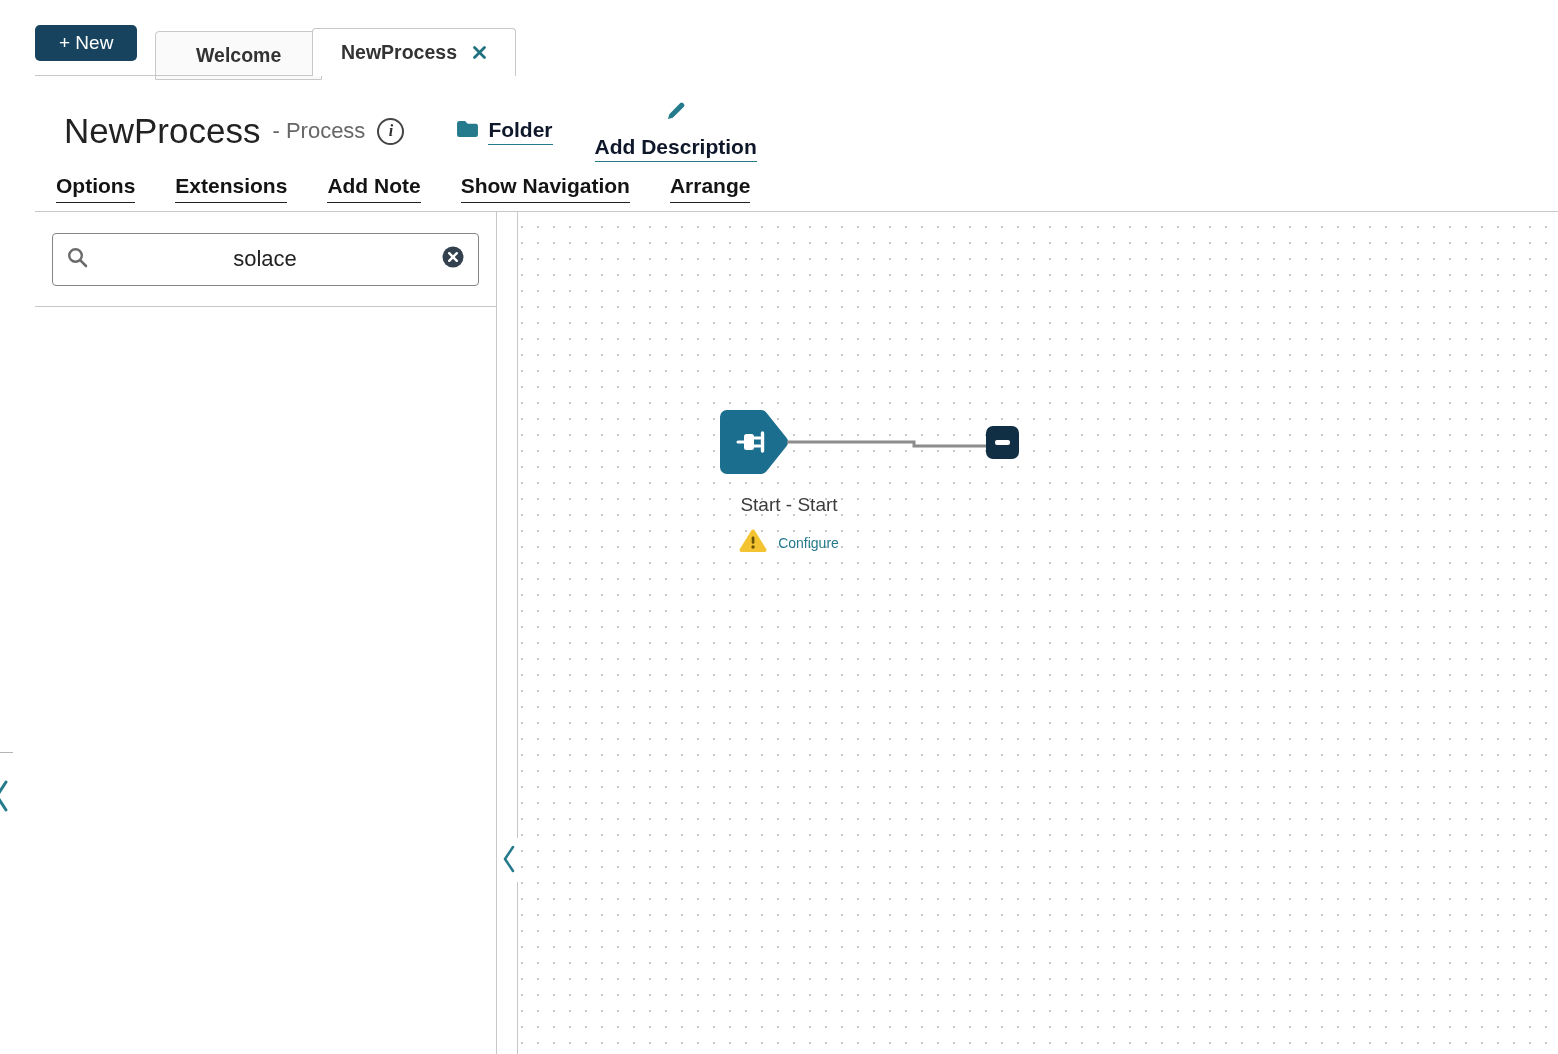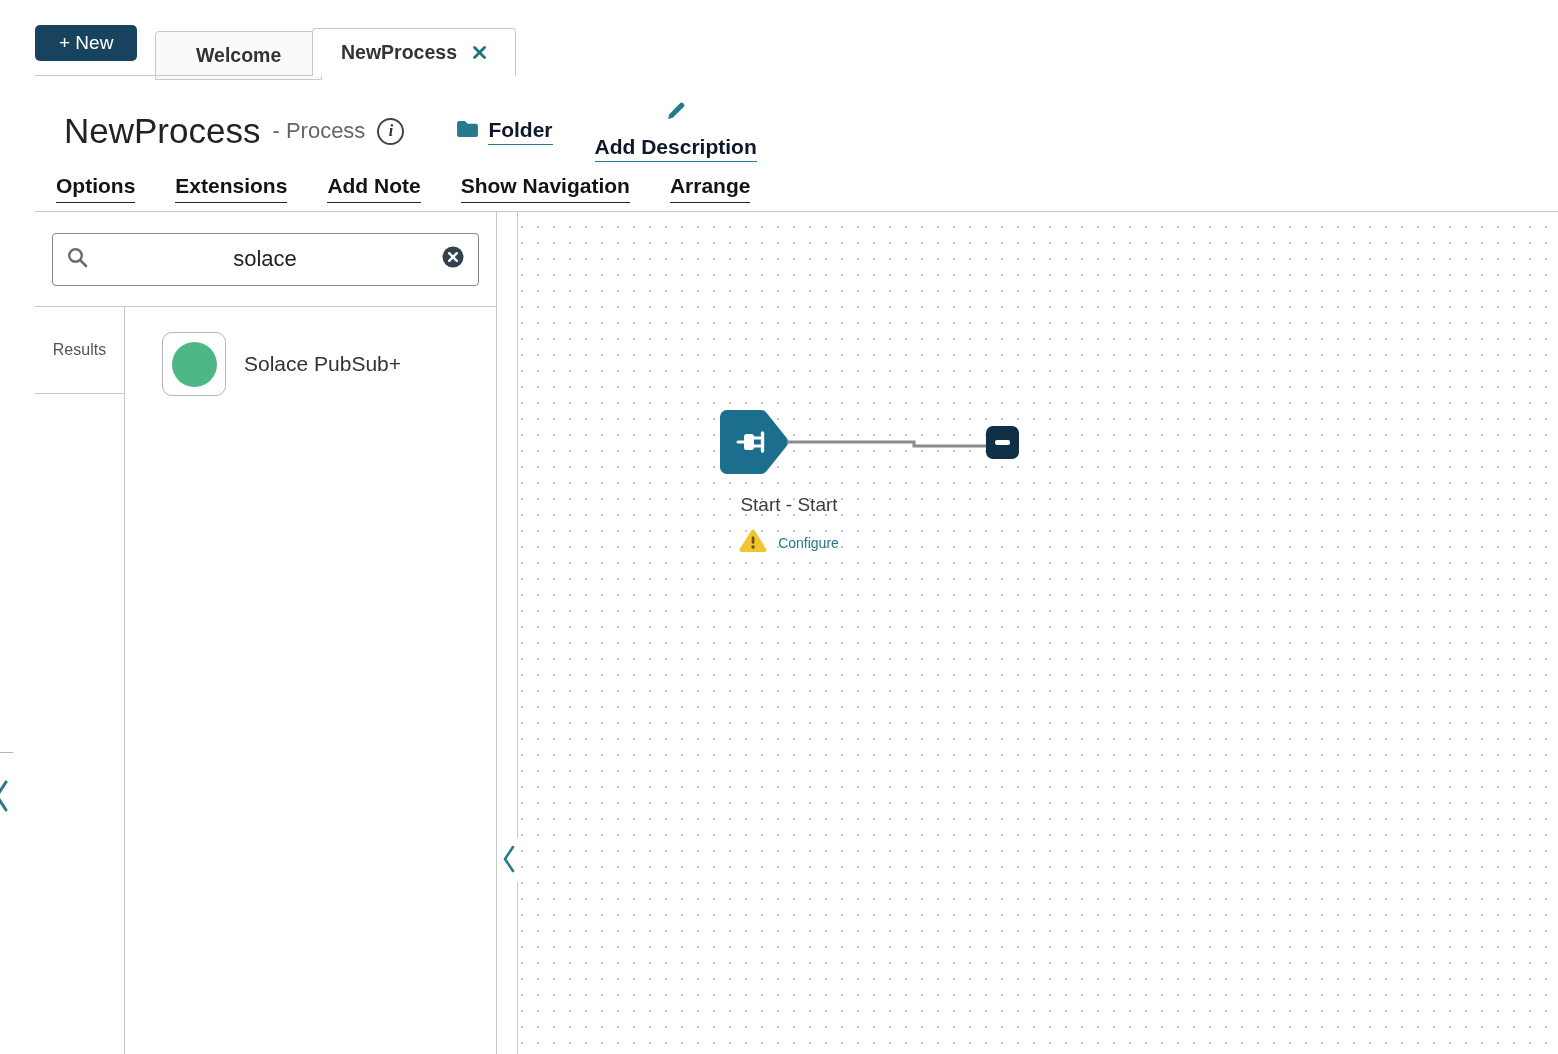--- a/index.html
+++ b/index.html
@@ -220,33 +220,20 @@
       <span class="search-value">solace</span>
       <span>
         <svg width="24" height="24" viewBox="0 0 24 24">
           <circle cx="12" cy="12" r="10.5" fill="#33414e"></circle>
           <line x1="8.2" y1="8.2" x2="15.8" y2="15.8" stroke="#fff" stroke-width="2.4" stroke-linecap="round"></line>
           <line x1="15.8" y1="8.2" x2="8.2" y2="15.8" stroke="#fff" stroke-width="2.4" stroke-linecap="round"></line>
         </svg>
       </span>
     </div>
   </div>
-  <div class="results-body">
-    <div class="results-rail">
-      <div class="results-tab">Results</div>
-    </div>
-    <div class="results-list">
-      <div class="result-item">
-        <span class="result-icon-box">
-          <span class="result-icon-circle"></span>
-        </span>
-        <span class="result-name">Solace PubSub+</span>
-      </div>
-    </div>
-  </div>
 </div>
 
 <div class="canvas">
 
   <div class="start-shape">
     <svg width="72" height="66" viewBox="0 0 72 66">
       <polygon points="10,8 44,8 64,33 44,58 10,58" fill="#1b6e8d" stroke="#1b6e8d" stroke-width="14" stroke-linejoin="round"></polygon>
       <g>
         <line x1="21" y1="33" x2="27" y2="33" stroke="#fff" stroke-width="3" stroke-linecap="round"></line>
         <rect x="27" y="25" width="10" height="16" rx="2.5" fill="#fff"></rect>

